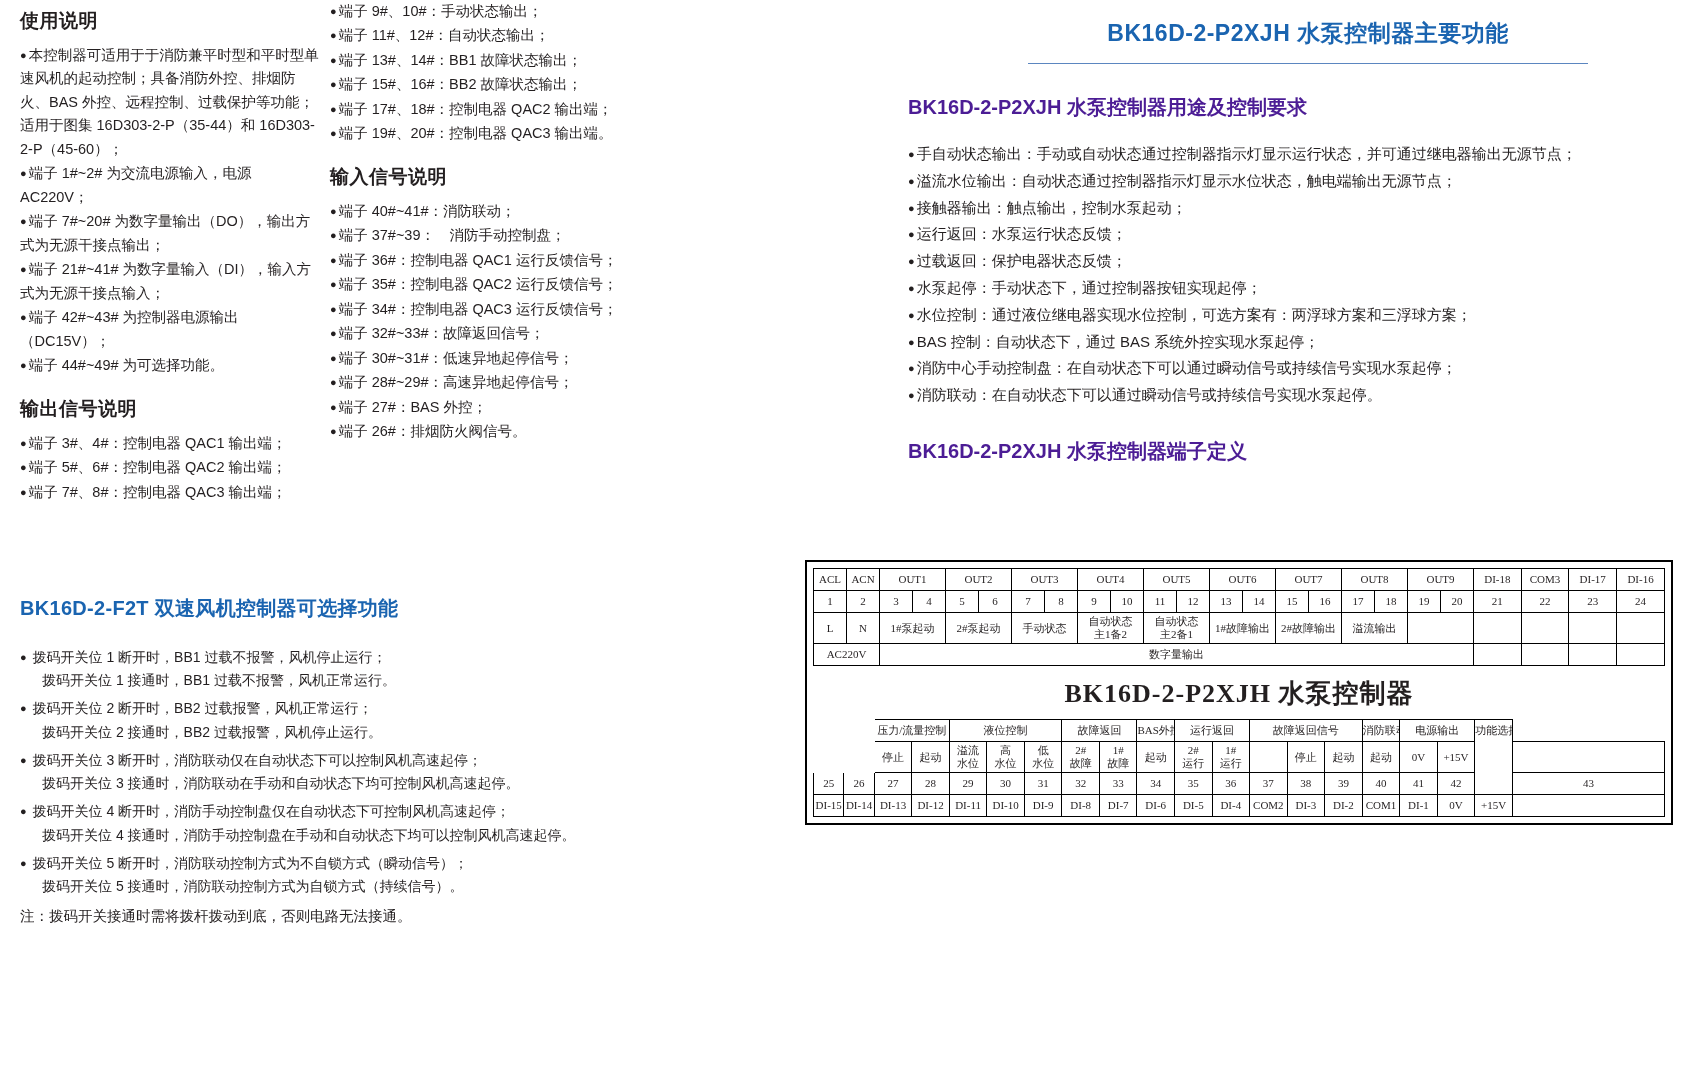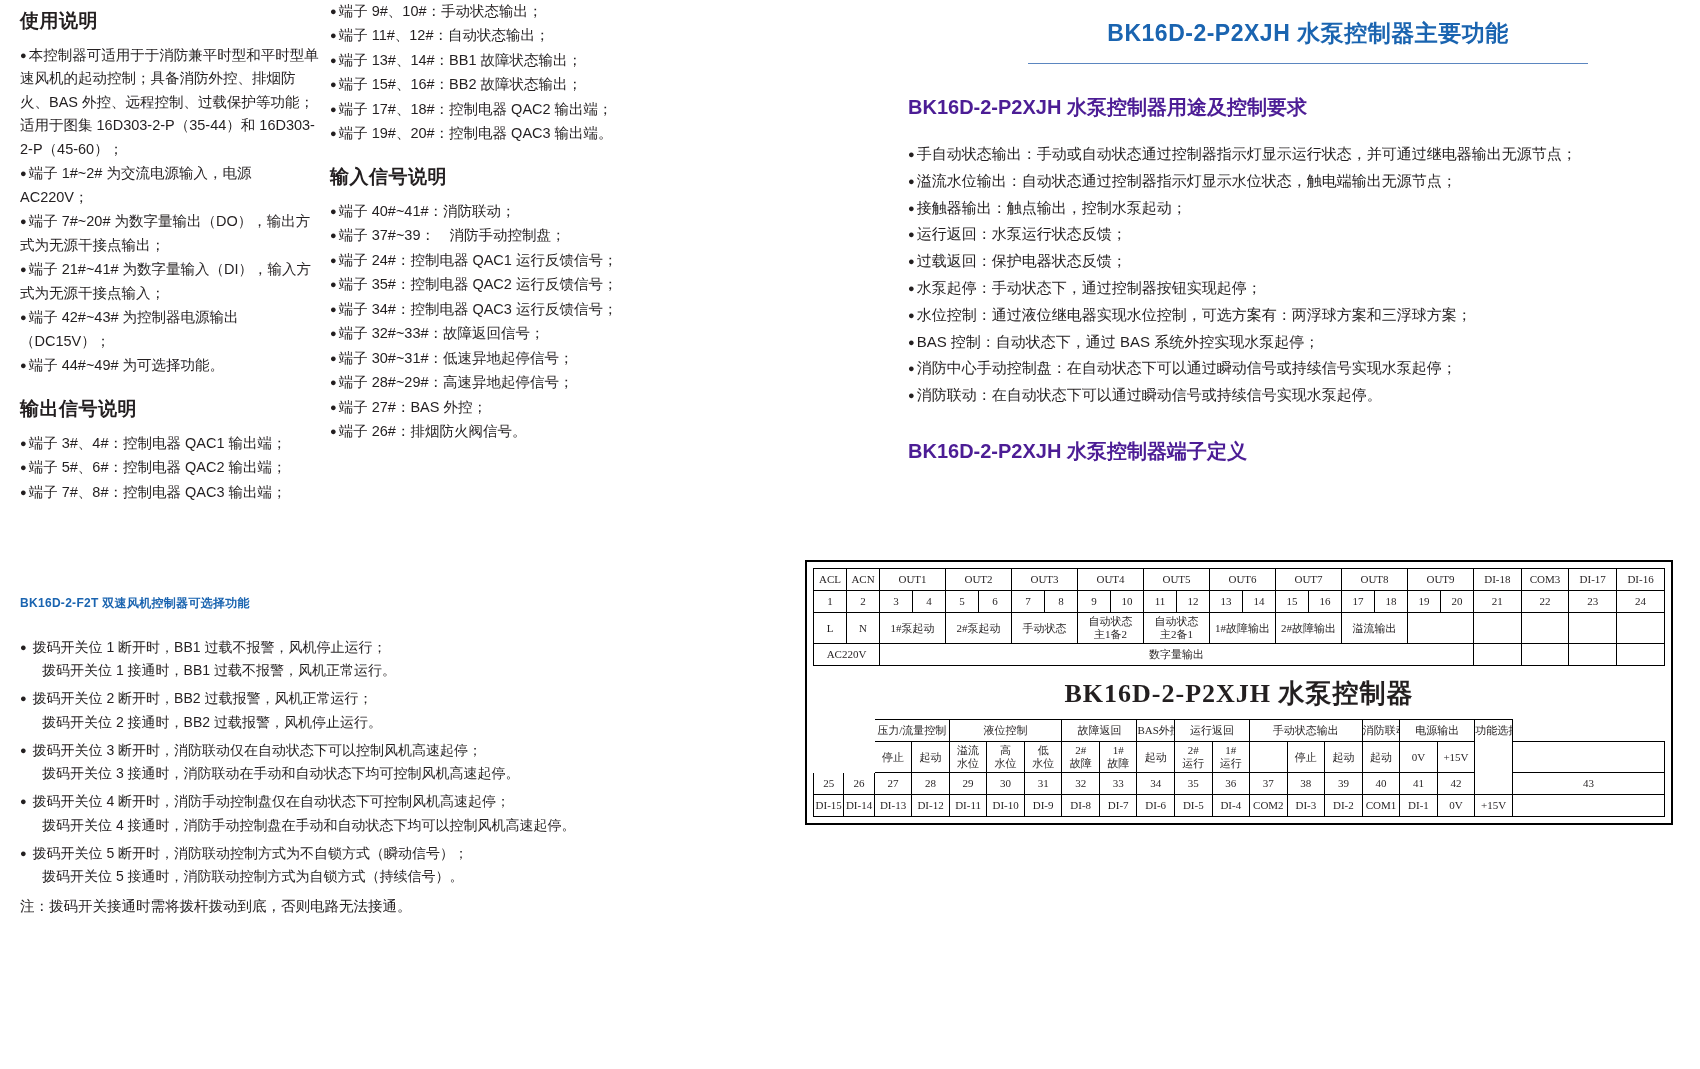--- a/index.html
+++ b/index.html
@@ -72,21 +72,21 @@
   }
   
   .opt-section {
     position: absolute;
     left: 20px;
     top: 595px;
     width: 640px;
   }
   .blue-title {
     color: #1a64b0;
-    font-size: 12px;
+    font-size: 20px;
     font-weight: bold;
     margin: 0 0 24px 0;
     letter-spacing: 0.3px;
   }
   .opt-list {
     list-style: none;
     margin: 0;
     padding: 0;
   }
   .opt-list li {
@@ -232,21 +232,21 @@
         <li><span>端子 13#、14#：BB1 故障状态输出；</span></li>
         <li><span>端子 15#、16#：BB2 故障状态输出；</span></li>
         <li><span>端子 17#、18#：控制电器 QAC2 输出端；</span></li>
         <li><span>端子 19#、20#：控制电器 QAC3 输出端。</span></li>
       </ul>
 
       <h2 class="sec-title second">输入信号说明</h2>
       <ul class="bullet-list">
         <li><span>端子 40#~41#：消防联动；</span></li>
         <li><span>端子 37#~39：　消防手动控制盘；</span></li>
-        <li><span>端子 24#：控制电器 QAC1 运行反馈信号；</span></li>
+        <li><span>端子 36#：控制电器 QAC1 运行反馈信号；</span></li>
         <li><span>端子 35#：控制电器 QAC2 运行反馈信号；</span></li>
         <li><span>端子 34#：控制电器 QAC3 运行反馈信号；</span></li>
         <li><span>端子 32#~33#：故障返回信号；</span></li>
         <li><span>端子 30#~31#：低速异地起停信号；</span></li>
         <li><span>端子 28#~29#：高速异地起停信号；</span></li>
         <li><span>端子 27#：BAS 外控；</span></li>
         <li><span>端子 26#：排烟防火阀信号。</span></li>
       </ul>
     </div>
 
@@ -427,21 +427,21 @@
       </colgroup>
       <tbody>
           <tr>
         <td class="noborder"></td>
         <td class="noborder"></td>
         <td colspan="2">压力/流量控制</td>
         <td colspan="3">液位控制</td>
         <td colspan="2">故障返回</td>
         <td>BAS外控</td>
         <td colspan="2">运行返回</td>
-        <td colspan="3">手动状态输出</td>
+        <td colspan="3">故障返回信号</td>
         <td>消防联动</td>
         <td colspan="2">电源输出</td>
         <td rowspan="3" style="vertical-align:top;padding-top:4px;">功能选择区</td>
       </tr>
       <tr>
         <td class="noborder"></td>
         <td class="noborder"></td>
         <td class="tall">停止</td>
         <td class="tall">起动</td>
         <td class="tall two-line">溢流<br>水位</td>

